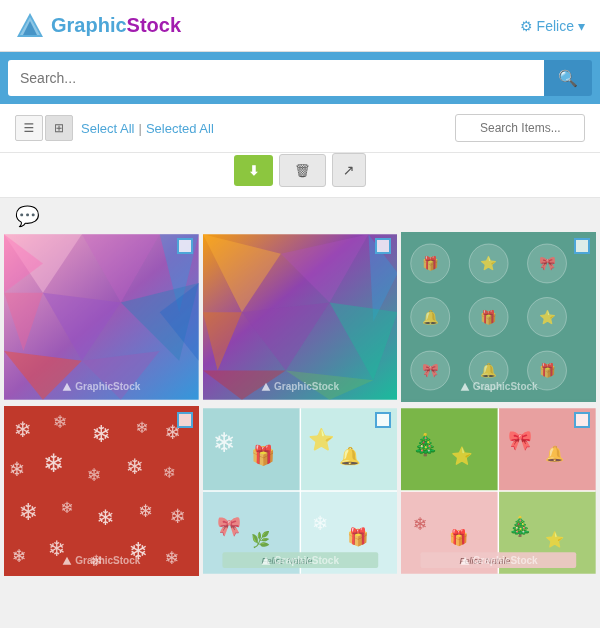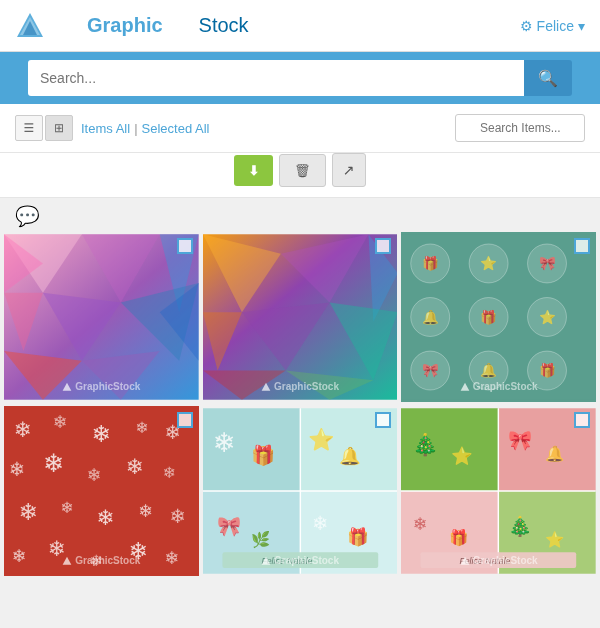--- a/index.html
+++ b/index.html
@@ -22,35 +22,35 @@
     }
     .logo-icon {
       width: 30px;
       height: 30px;
     }
     .logo-text {
       font-size: 20px;
       font-weight: bold;
       color: #333;
     }
-    .logo-text span { color: #4da6d8; margin-left: 36px; }
+    .logo-text span { color: #4da6d8; }
     .account-area {
       display: flex;
       align-items: center;
       gap: 4px;
       color: #4da6d8;
       font-size: 14px;
       cursor: pointer;
     }
     .gear-icon { font-size: 14px; }
 
     
     .search-bar {
       background: #4da6d8;
-      padding: 8px 28px;
+      padding: 8px 8px;
       display: flex;
       align-items: center;
       gap: 0;
     }
     .search-input {
       flex: 1;
       border: none;
       outline: none;
       padding: 7px 12px;
       font-size: 14px;
@@ -247,21 +247,21 @@
 <body>
 
 <div class="header">
   <div class="logo-area">
     <svg class="logo-icon" viewBox="0 0 30 30" xmlns="http://www.w3.org/2000/svg">
       <polygon points="15,2 28,26 2,26" fill="#4da6d8" opacity="0.9"></polygon>
       <polygon points="15,6 25,24 5,24" fill="#fff" opacity="0.3"></polygon>
       <polygon points="8,24 15,10 22,24" fill="#2980b9" opacity="0.7"></polygon>
     </svg>
     <span class="logo-text">
-      <span>Graphic</span><span style="color:#0369a1; font-weight:normal;">Stock</span>
+      <span>Graphic</span><span style="color:#a21caf; font-weight:bold;">Stock</span>
     </span>
   </div>
   <div class="account-area">
     <span class="gear-icon">⚙</span>
     <span>Felice</span>
     <span>▾</span>
   </div>
 </div>
 
 <div class="search-bar">
@@ -275,21 +275,21 @@
   <div class="toolbar-left">
     <div class="view-buttons">
       <button class="view-btn">
         <span>☰</span>
       </button>
       <button class="view-btn active">
         <span>⊞</span>
       </button>
     </div>
     <div class="select-links">
-      <a class="select-link">Items All</a>
+      <a class="select-link">Select All</a>
       <span class="select-sep">|</span>
       <a class="select-link">Selected All</a>
     </div>
   </div>
   <div class="toolbar-right">
     <div class="search-items-wrap">
       <span class="search-items-icon">🔍</span>
       <input class="search-items-input" type="text" placeholder="Search Items..." style="">
     </div>
   </div>

